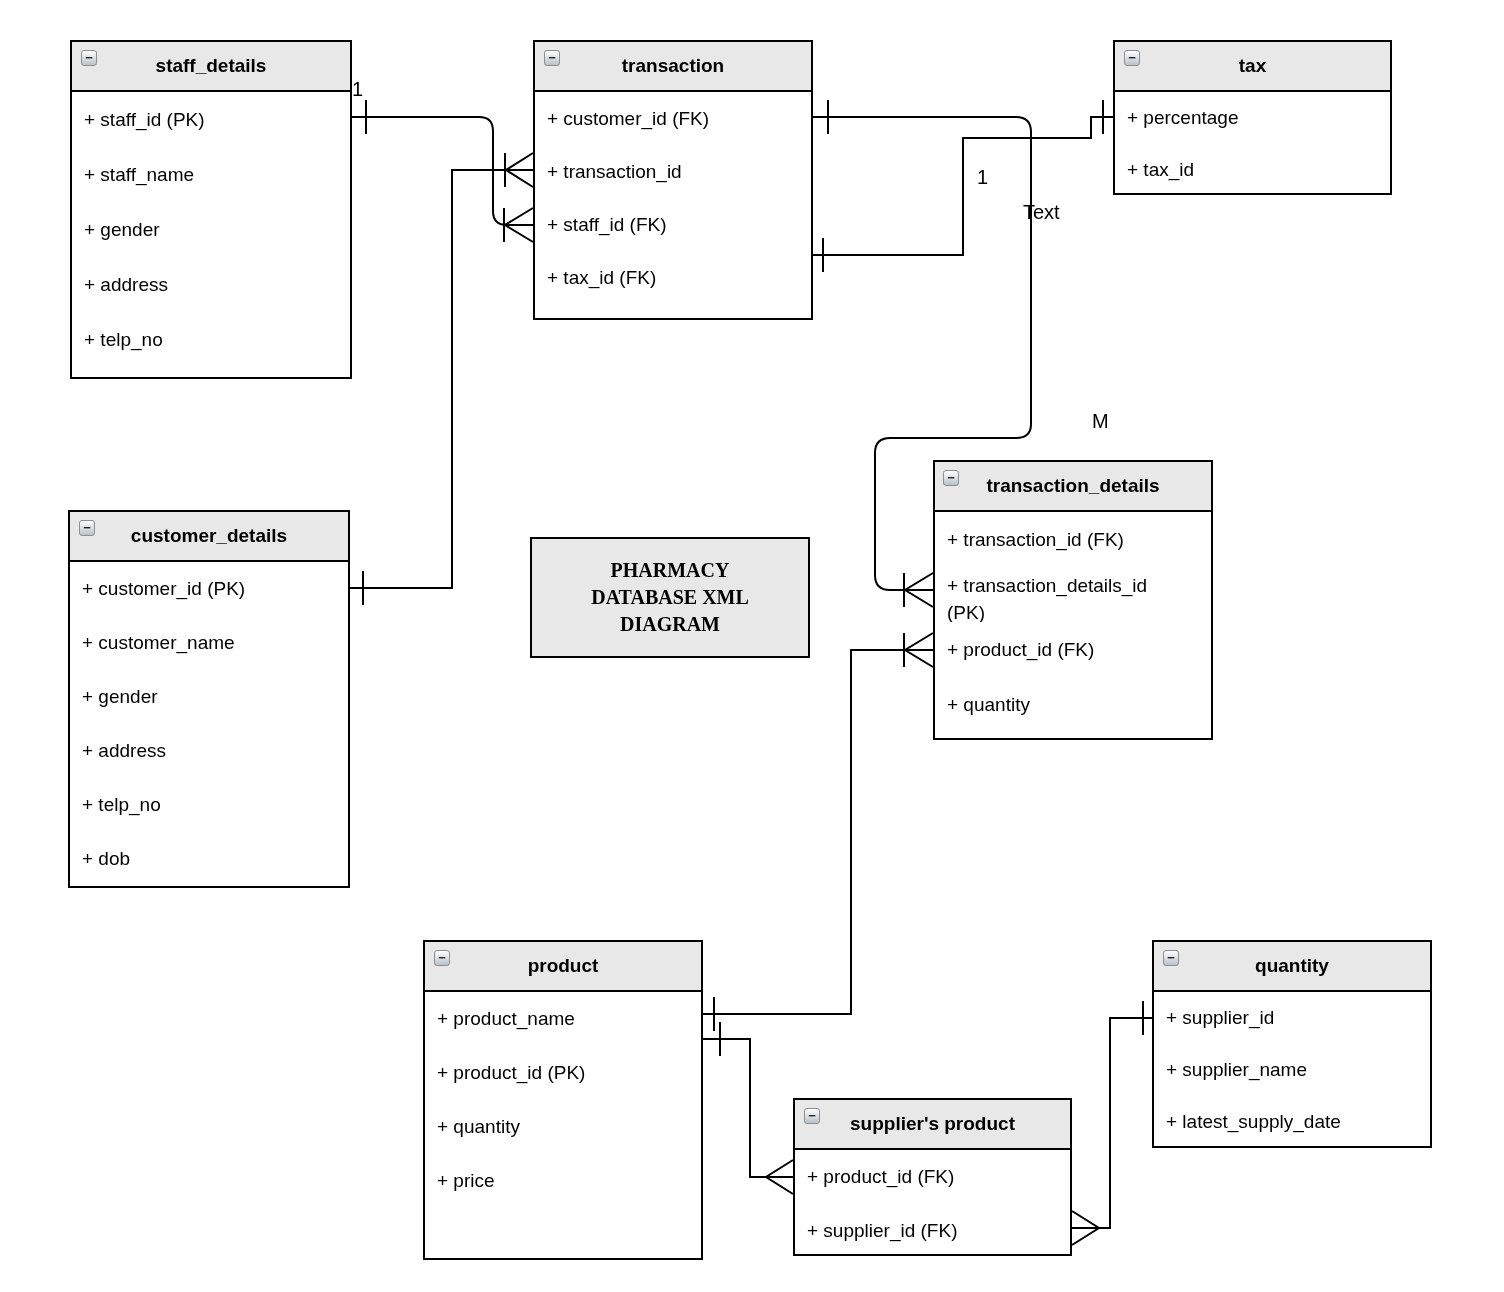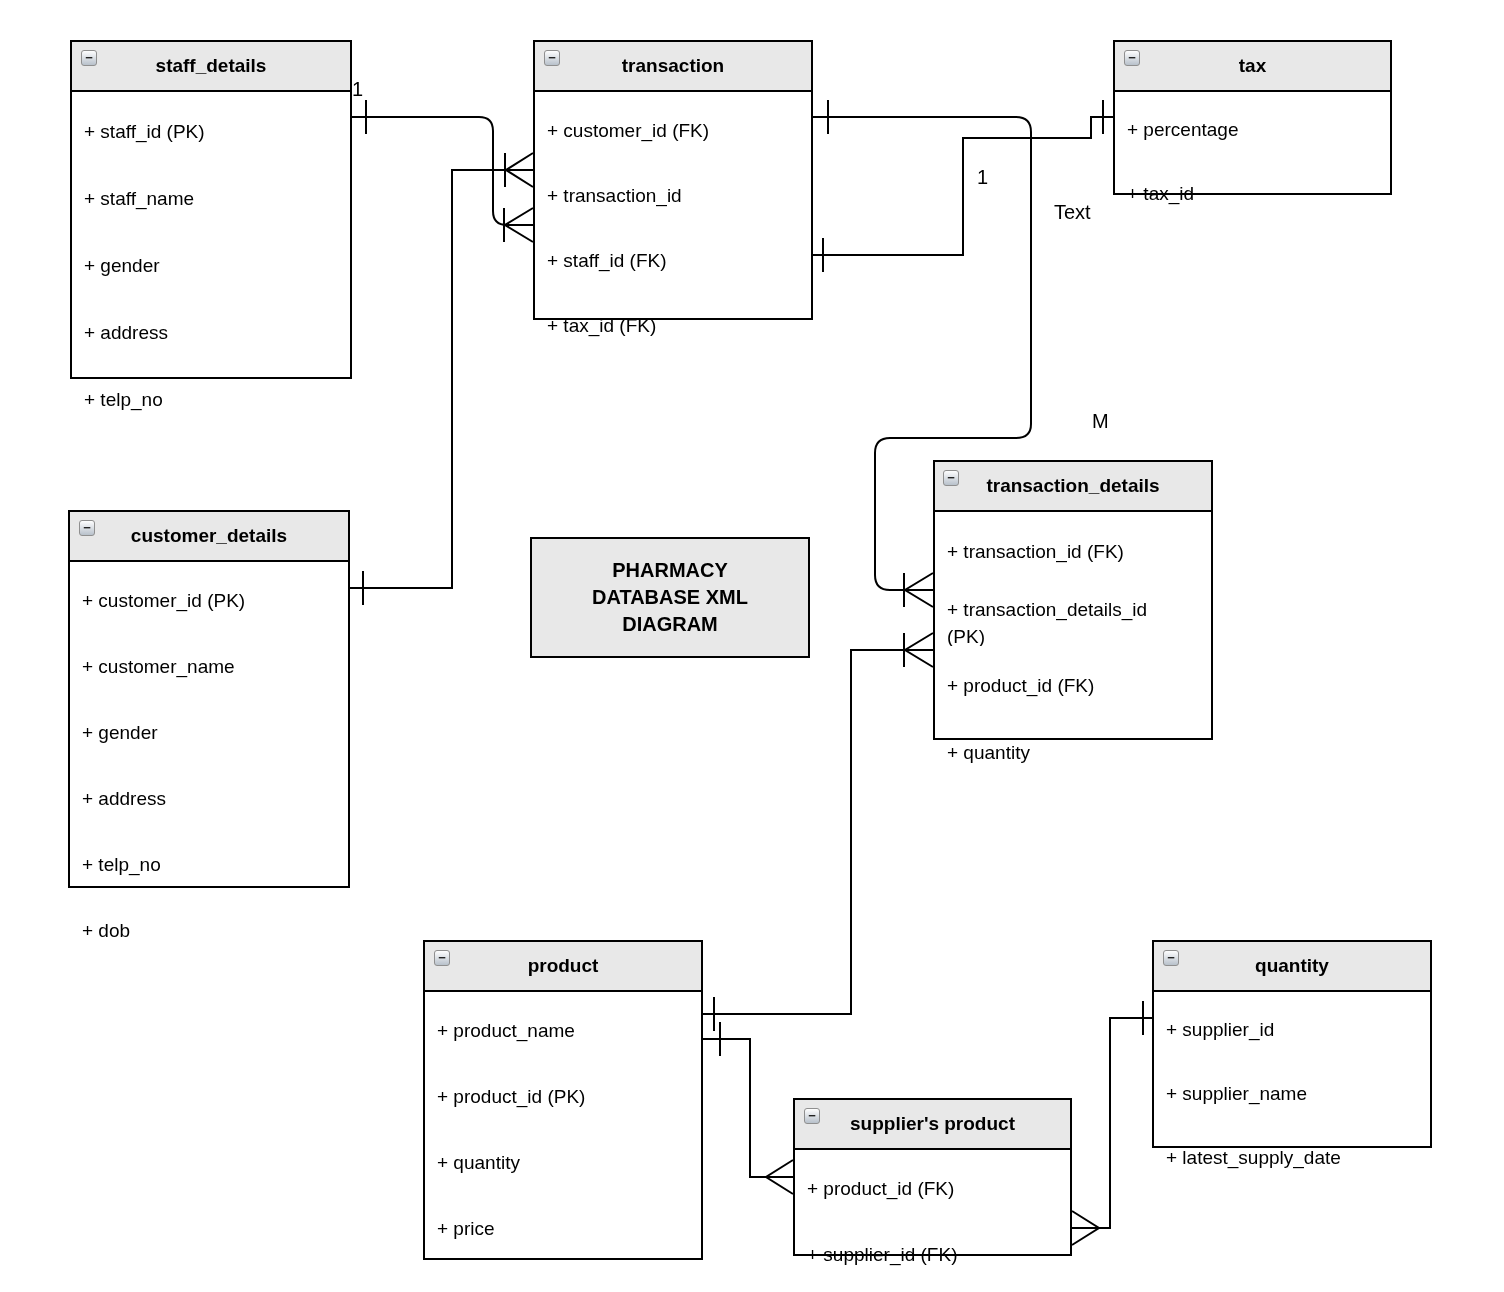--- a/index.html
+++ b/index.html
@@ -11,28 +11,28 @@
   .entity-header{position:relative;height:50px;background:#e8e8e8;border-bottom:2px solid #000;
                  display:flex;align-items:center;justify-content:center;
                  font-weight:bold;font-size:19px;box-sizing:border-box;}
   .collapse-icon{position:absolute;left:9px;top:8px;width:16px;height:16px;
                  border:1px solid #8f8f8f;border-radius:3px;
                  background:linear-gradient(#fefefe,#b8c1cb);
                  font-size:13px;line-height:13px;text-align:center;color:#222;
                  box-sizing:border-box;font-weight:bold;}
   .icon-tight{left:8px;}
   .field{height:var(--row,54px);display:flex;align-items:center;
-         padding-left:12px;font-size:19px;white-space:nowrap;margin-top:12px;}
+         padding-left:12px;font-size:19px;white-space:nowrap;}
   .field-wrap{display:block;white-space:normal;padding-top:5px;line-height:27px;
               height:55px;overflow:hidden;padding-right:44px;box-sizing:border-box;}
 
   .titlebox{position:absolute;left:530px;top:537px;width:280px;height:121px;
             background:#e8e8e8;border:2px solid #000;box-sizing:border-box;
             display:flex;align-items:center;justify-content:center;text-align:center;
-            font-weight:bold;font-size:20px;line-height:27px;}
+            font-weight:bold;font-size:20px;line-height:27px;font-family:Liberation Serif, serif;}
   .titlebox span{display:block;max-width:195px;}
 
   .conn-label{position:absolute;font-size:20px;}
 </style>
 </head>
 <body>
 
 <div class="canvas">
 
   <svg class="connectors" width="1504" height="1292" viewBox="0 0 1504 1292" stroke="#000" stroke-width="2" fill="none">
@@ -79,21 +79,21 @@
 
     <g>
       <path d="M 1072 1228 H 1110 V 1018 H 1152"></path>
       <path d="M 1072 1211 L 1099 1228 L 1072 1245"></path>
       <line x1="1143" y1="1001" x2="1143" y2="1035"></line>
     </g>
   </svg>
 
   <div class="conn-label" style="left:352px;top:78px;">1</div>
   <div class="conn-label" style="left:977px;top:166px;">1</div>
-  <div class="conn-label" style="left:1023px;top:201px;margin-left:31px;">Text</div>
+  <div class="conn-label" style="left:1023px;top:201px;">Text</div>
   <div class="conn-label" style="left:1092px;top:410px;">M</div>
 
   <div class="entity" style="left:70px;top:40px;width:282px;height:339px;--row:55px;">
     <div class="entity-header">
       <span class="collapse-icon">−</span>
       <span>staff_details</span>
     </div>
     <div class="entity-body">
       <div class="field">+ staff_id (PK)</div>
       <div class="field">+ staff_name</div>

